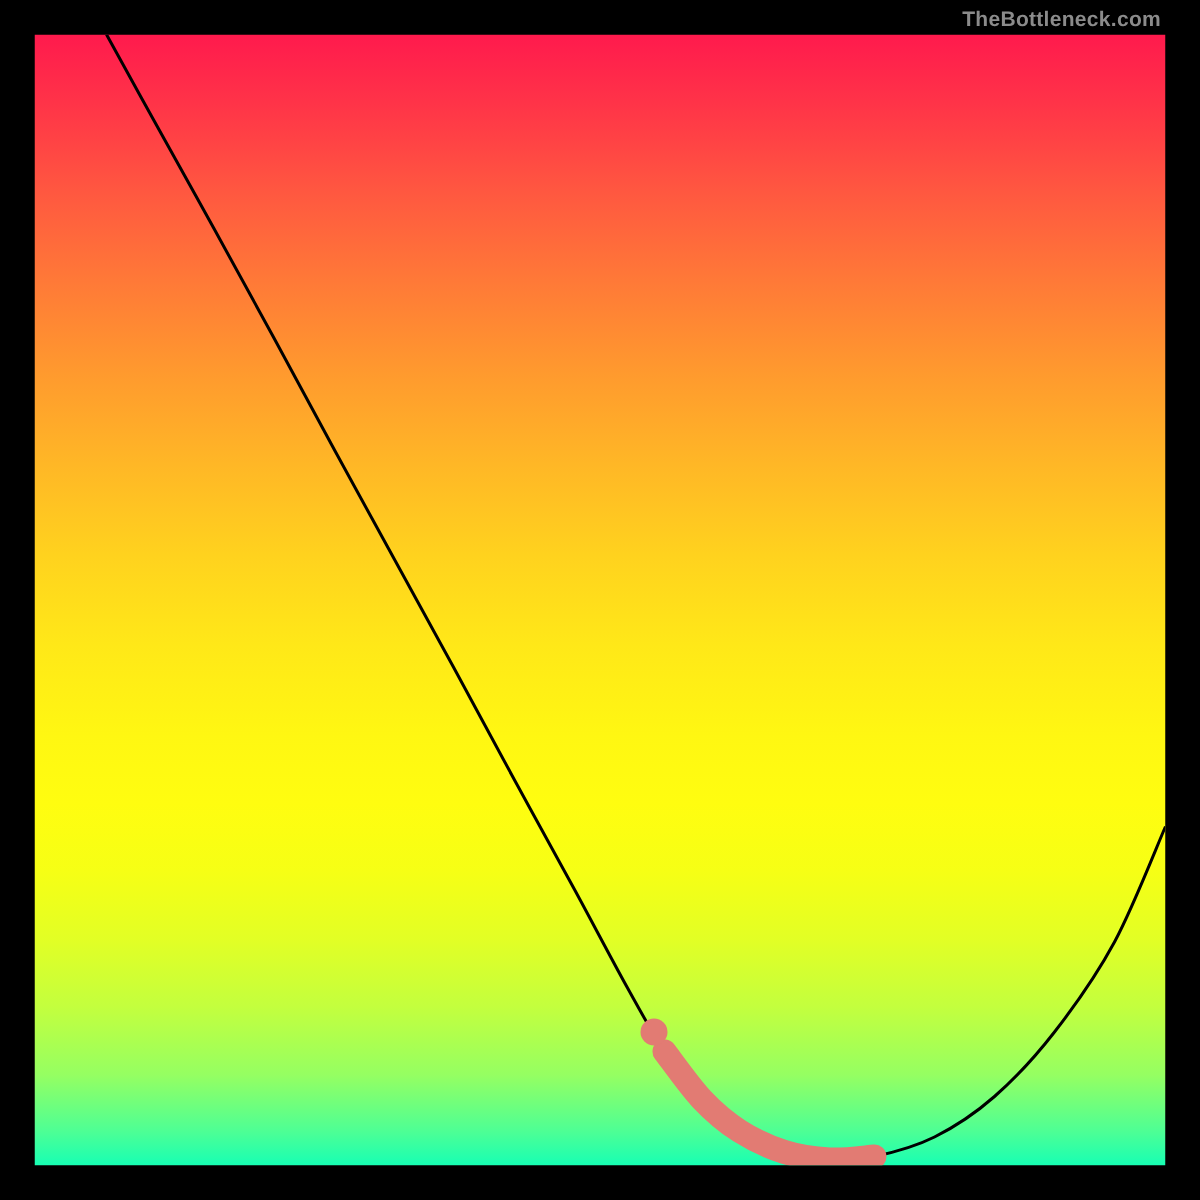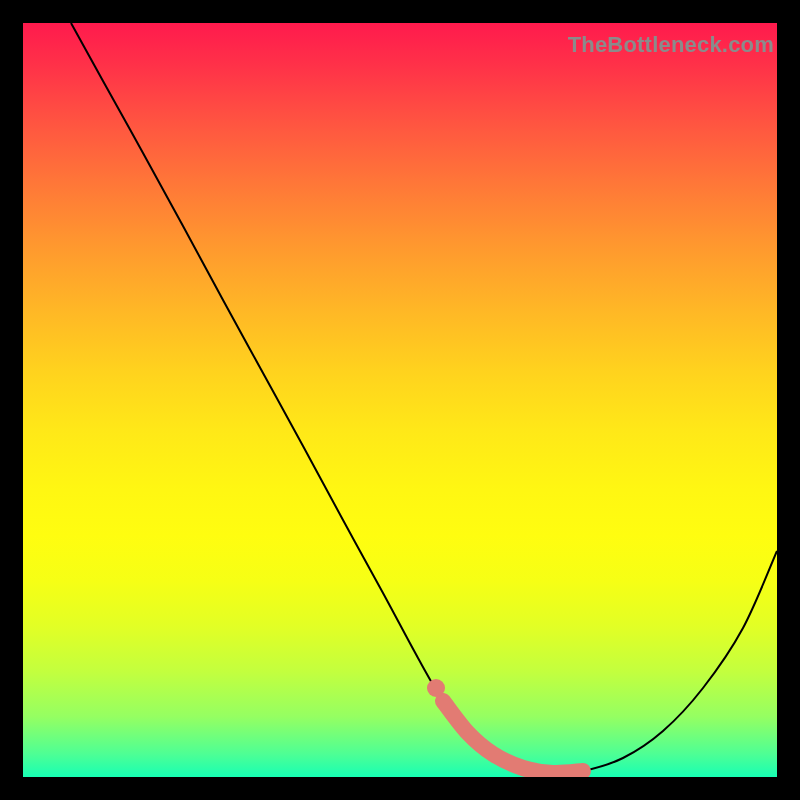--- a/index.html
+++ b/index.html
@@ -39,24 +39,23 @@
       #4dff95 97%,
       #17ffb4 100%
     );
   }
   .watermark {
     position: absolute;
     top: 4px;
     right: 26px;
     color: #8b8b8b;
     font-family: Arial, Helvetica, sans-serif;
-    font-size: 22px;
+    font-size: 14px;
     font-weight: 600;
     letter-spacing: 0.2px;
-    margin-top: 28px;
   }
   svg.curve {
     position: absolute;
     left: 0; top: 0;
     width: 100%; height: 100%;
   }
   .thin-line {
     fill: none;
     stroke: #000;
     stroke-width: 2;

